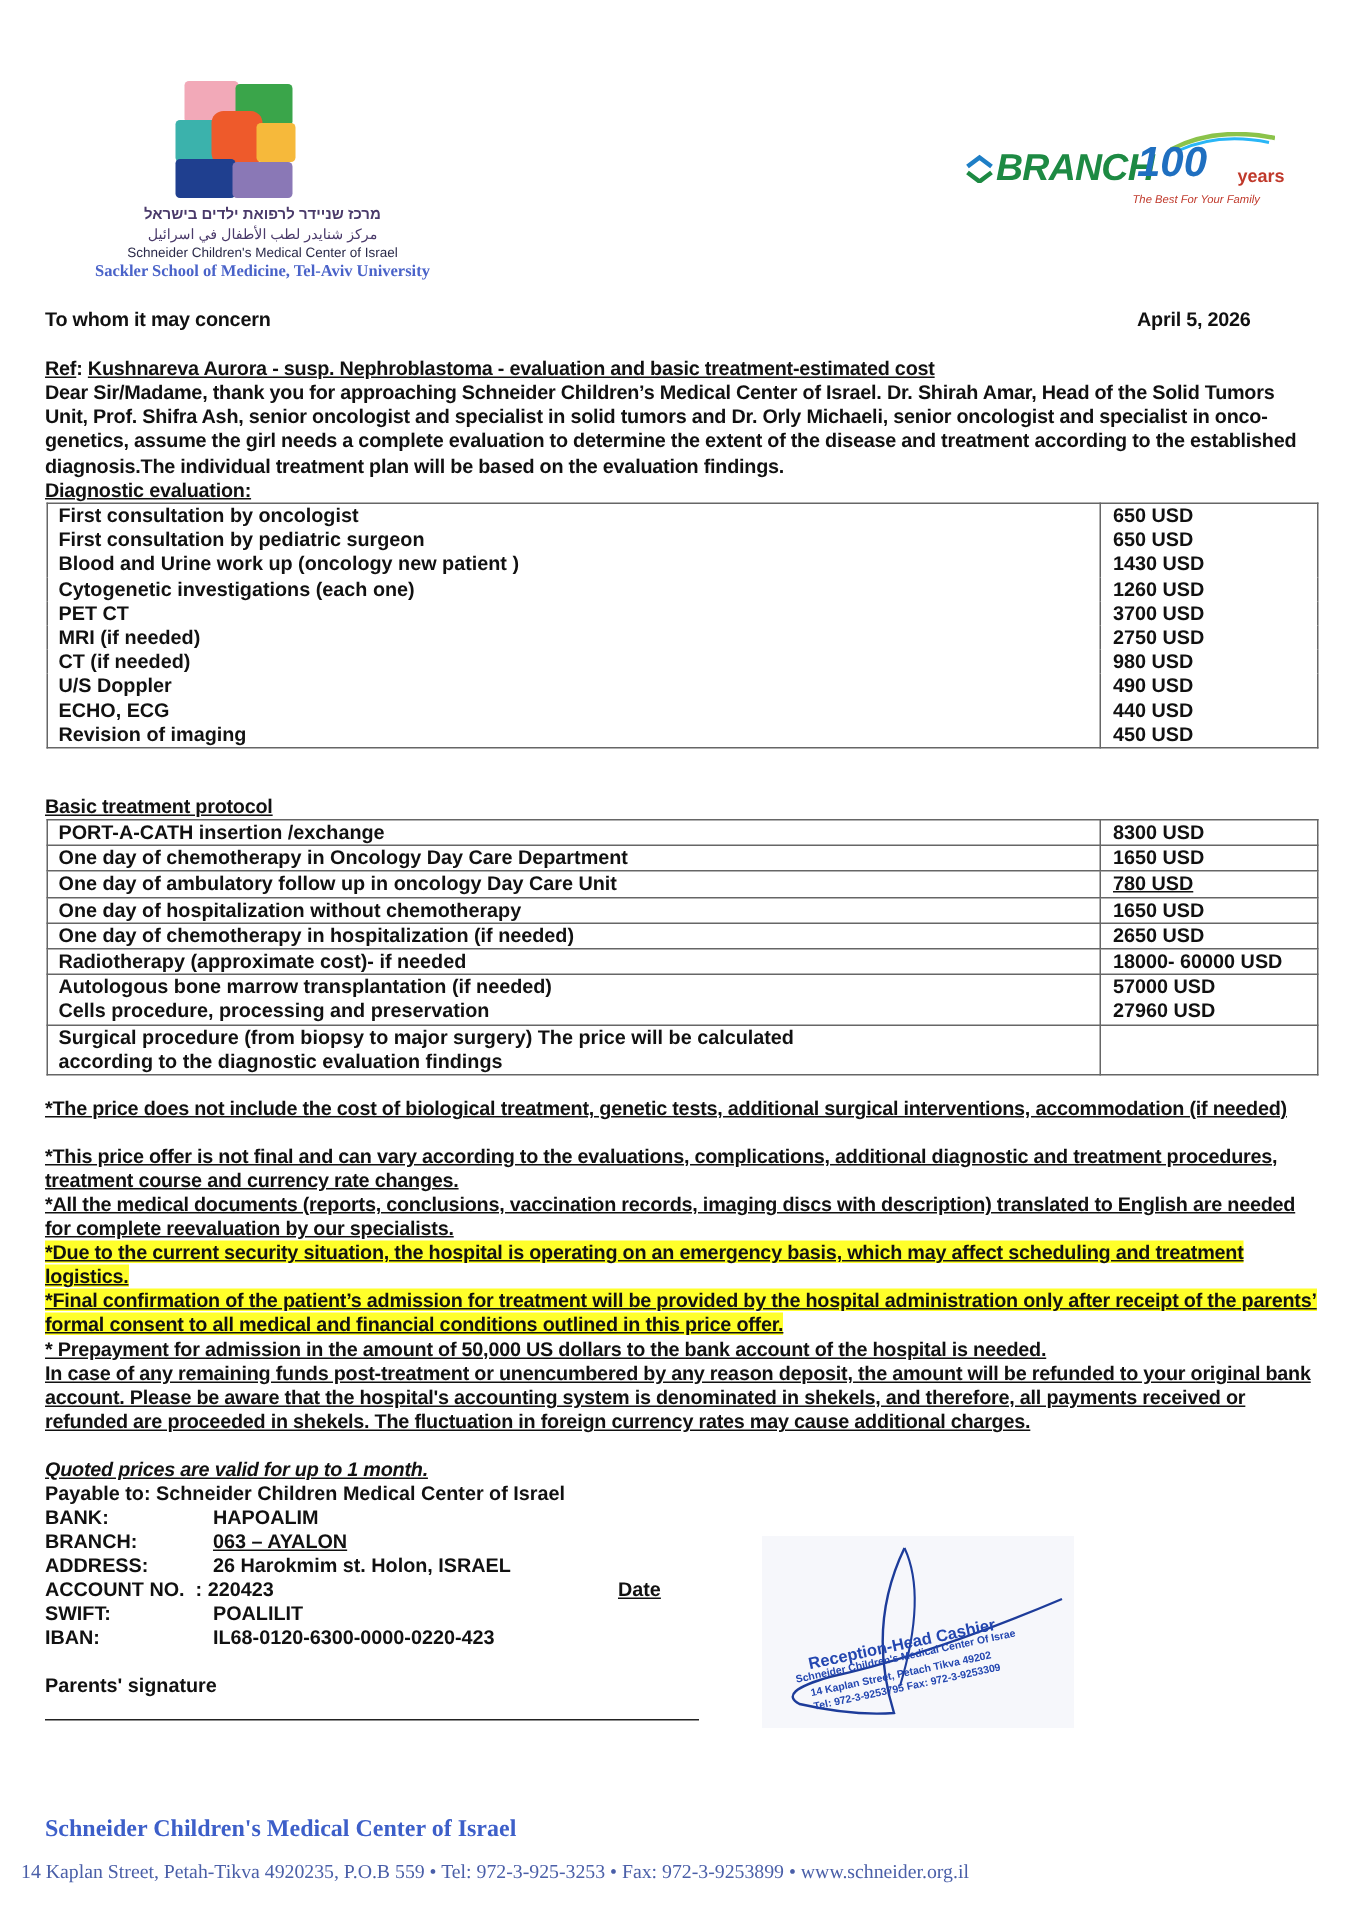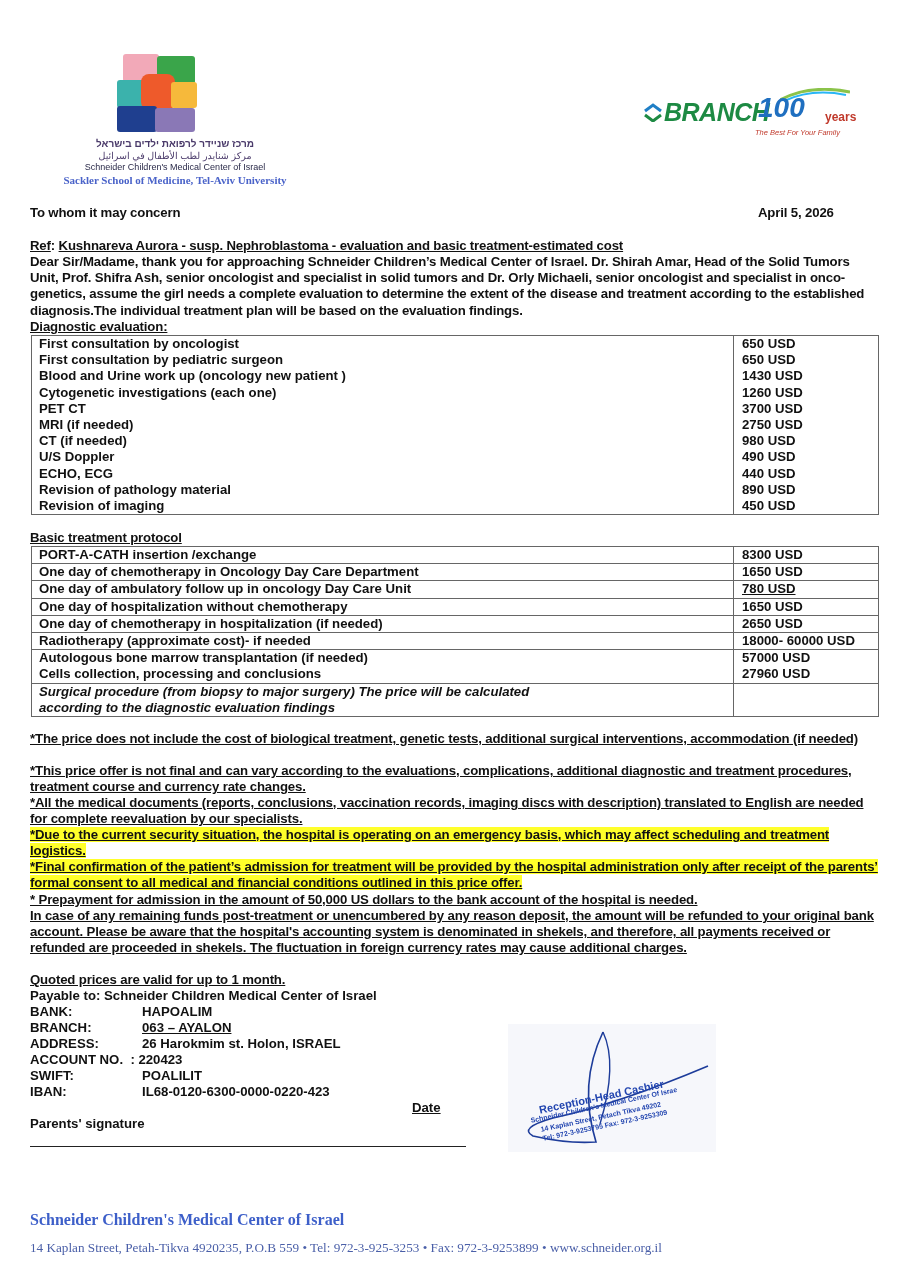--- a/index.html
+++ b/index.html
@@ -39,21 +39,21 @@
 
   .hl { background: #ffff2a; }
 
   .bank-row { position: absolute; left: 30px; font-size: 13.2px; font-weight: bold; line-height: 16px; }
   .bank-label { display: inline-block; width: 112px; }
 
   #stamp { left: 508px; top: 1024px; width: 208px; height: 128px; background: #f6f7fb; }
   .stamp-txt { position: absolute; color: #2346b0; font-weight: bold; transform: rotate(-12deg); transform-origin: left top; white-space: nowrap; }
 
   .footer1 { left: 30px; top: 1211px; font-family: "Liberation Serif", serif; font-weight: bold; font-size: 16px; color: #3d5fc9; }
-  .footer2 { left: 30px; top: 1240px; font-family: "Liberation Serif", serif; font-size: 13.2px; color: #4a5fa8; }
+  .footer2 { left: 14px; top: 1240px; font-family: "Liberation Serif", serif; font-size: 13.2px; color: #4a5fa8; }
 </style>
 </head>
 <body>
 
 <div id="logo-left" class="abs">
   <div class="puzzle">
     <div class="pz" style="left:6px;top:0;width:36px;height:28px;background:#f2a9b8;"></div>
     <div class="pz" style="left:40px;top:2px;width:38px;height:28px;background:#3aa54a;"></div>
     <div class="pz" style="left:0;top:26px;width:30px;height:28px;background:#3bb2ac;"></div>
     <div class="pz" style="left:24px;top:20px;width:34px;height:36px;background:#ee5a2b;border-radius:8px;"></div>
@@ -123,24 +123,20 @@
       </tr>
       <tr>
         <td>U/S Doppler</td>
         <td class="amt">490 USD</td>
       </tr>
       <tr>
         <td>ECHO, ECG</td>
         <td class="amt">440 USD</td>
       </tr>
       <tr>
-        <td>Revision of pathology material</td>
-        <td class="amt">890 USD</td>
-      </tr>
-      <tr>
         <td>Revision of imaging</td>
         <td class="amt">450 USD</td>
       </tr>
     </tbody>
 </table>
 
 <div class="abs txt u" style="left:30px;top:530px;">Basic treatment protocol</div>
 <table class="price" style="top:546px;">
   <tbody id="treat-body">
       <tr>
@@ -187,46 +183,46 @@
         <td>
           <div>Radiotherapy (approximate cost)- if needed</div>
         </td>
         <td class="amt">
           <div style="min-height: 16px;">18000- 60000 USD</div>
         </td>
       </tr>
       <tr>
         <td>
           <div>Autologous bone marrow transplantation (if needed)</div>
-          <div>Cells collection, processing and conclusions</div>
+          <div>Cells procedure, processing and preservation</div>
         </td>
         <td class="amt">
           <div style="min-height: 16px;">57000 USD</div>
           <div>27960 USD</div>
         </td>
       </tr>
       <tr>
-        <td style="padding-right: 150px; font-style: italic;">
+        <td style="padding-right: 150px;">
           <div>Surgical procedure (from biopsy to major  surgery) The price will be calculated according to the diagnostic evaluation findings</div>
         </td>
         <td class="amt">
           <div style="min-height: 16px;"></div>
         </td>
       </tr>
     </tbody>
 </table>
 
 <div class="abs txt u" style="left:30px;top:731px;width:850px;">*The price does not include the cost of biological treatment, genetic tests, additional surgical interventions, accommodation (if needed)</div>
 <div class="abs txt u" style="left:30px;top:763px;width:850px;">*This price offer is not final and can vary according to the evaluations, complications, additional diagnostic and treatment procedures, treatment course and currency rate changes.</div>
 <div class="abs txt u" style="left:30px;top:795px;width:850px;">*All the medical documents (reports, conclusions, vaccination records, imaging discs with description) translated to English are needed for complete reevaluation by our specialists.</div>
 <div class="abs txt u" style="left:30px;top:827px;width:850px;"><span class="hl">*Due to the current security situation, the hospital is operating on an emergency basis, which may affect scheduling and treatment logistics.</span></div>
 <div class="abs txt u" style="left:30px;top:859px;width:850px;"><span class="hl">*Final confirmation of the patient’s admission for treatment will be provided by the hospital administration only after receipt of the parents’ formal consent to all medical and financial conditions outlined in this price offer.</span></div>
 <div class="abs txt u" style="left:30px;top:892px;width:850px;">* Prepayment for admission in the amount of 50,000 US dollars to the bank account of the hospital is needed.</div>
 <div class="abs txt u" style="left:30px;top:908px;width:850px;">In case of any remaining funds post-treatment or unencumbered by any reason deposit, the amount will be refunded to your original bank account. Please be aware that the hospital's accounting system is denominated in shekels, and therefore, all payments received or refunded are proceeded in shekels. The fluctuation in foreign currency rates may cause additional charges.</div>
-<div class="abs txt u" style="left:30px;top:972px;">Quoted prices are valid for up to 1 month.</div>
+<div class="abs txt u" style="left:30px;top:972px;font-style:italic;">Quoted prices are valid for up to 1 month.</div>
 
 <div class="bank-row" style="top:988px;">Payable to: Schneider Children Medical Center of Israel</div>
 <div class="bank-row" style="top:1004px;">
   <span class="bank-label">BANK:</span><span>HAPOALIM</span>
 </div>
 <div class="bank-row" style="top:1020px;text-decoration:underline;">
   <span class="bank-label">BRANCH:</span><span>063 – AYALON</span>
 </div>
 <div class="bank-row" style="top:1036px;">
   <span class="bank-label">ADDRESS:</span><span>26 Harokmim st. Holon, ISRAEL</span>
@@ -235,21 +231,21 @@
   <span>ACCOUNT NO.</span>&nbsp;&nbsp;<span>: 220423</span>
 </div>
 <div class="bank-row" style="top:1068px;">
   <span class="bank-label">SWIFT:</span><span>POALILIT</span>
 </div>
 <div class="bank-row" style="top:1084px;">
   <span class="bank-label">IBAN:</span><span>IL68-0120-6300-0000-0220-423</span>
 </div>
 
 <div class="bank-row" style="top:1116px;">Parents' signature</div>
-<div class="bank-row" style="left:412px;top:1100px;text-decoration:underline;">Date</div>
+<div class="bank-row" style="left:412px;top:1052px;text-decoration:underline;">Date</div>
 <div class="abs" style="left:30px;top:1146px;width:436px;height:0;border-top:1.5px solid #222;"></div>
 
 <div id="stamp" class="abs">
   <svg class="abs" style="left:0;top:0;" width="208" height="128">
     <path d="M95 8 Q70 60 88 118 Q60 120 25 112 Q10 104 45 94 Q110 80 200 42" stroke="#1d3c9a" stroke-width="1.6" fill="none"></path>
     <path d="M95 8 Q110 40 92 100" stroke="#1d3c9a" stroke-width="1.4" fill="none"></path>
   </svg>
   <div class="stamp-txt" style="left:30px;top:80px;font-size:11px;">Reception-Head Cashier</div>
   <div class="stamp-txt" style="left:22px;top:93px;font-size:7px;">Schneider Children's Medical Center Of Israe</div>
   <div class="stamp-txt" style="left:32px;top:102px;font-size:7px;">14 Kaplan Street, Petach Tikva 49202</div>

